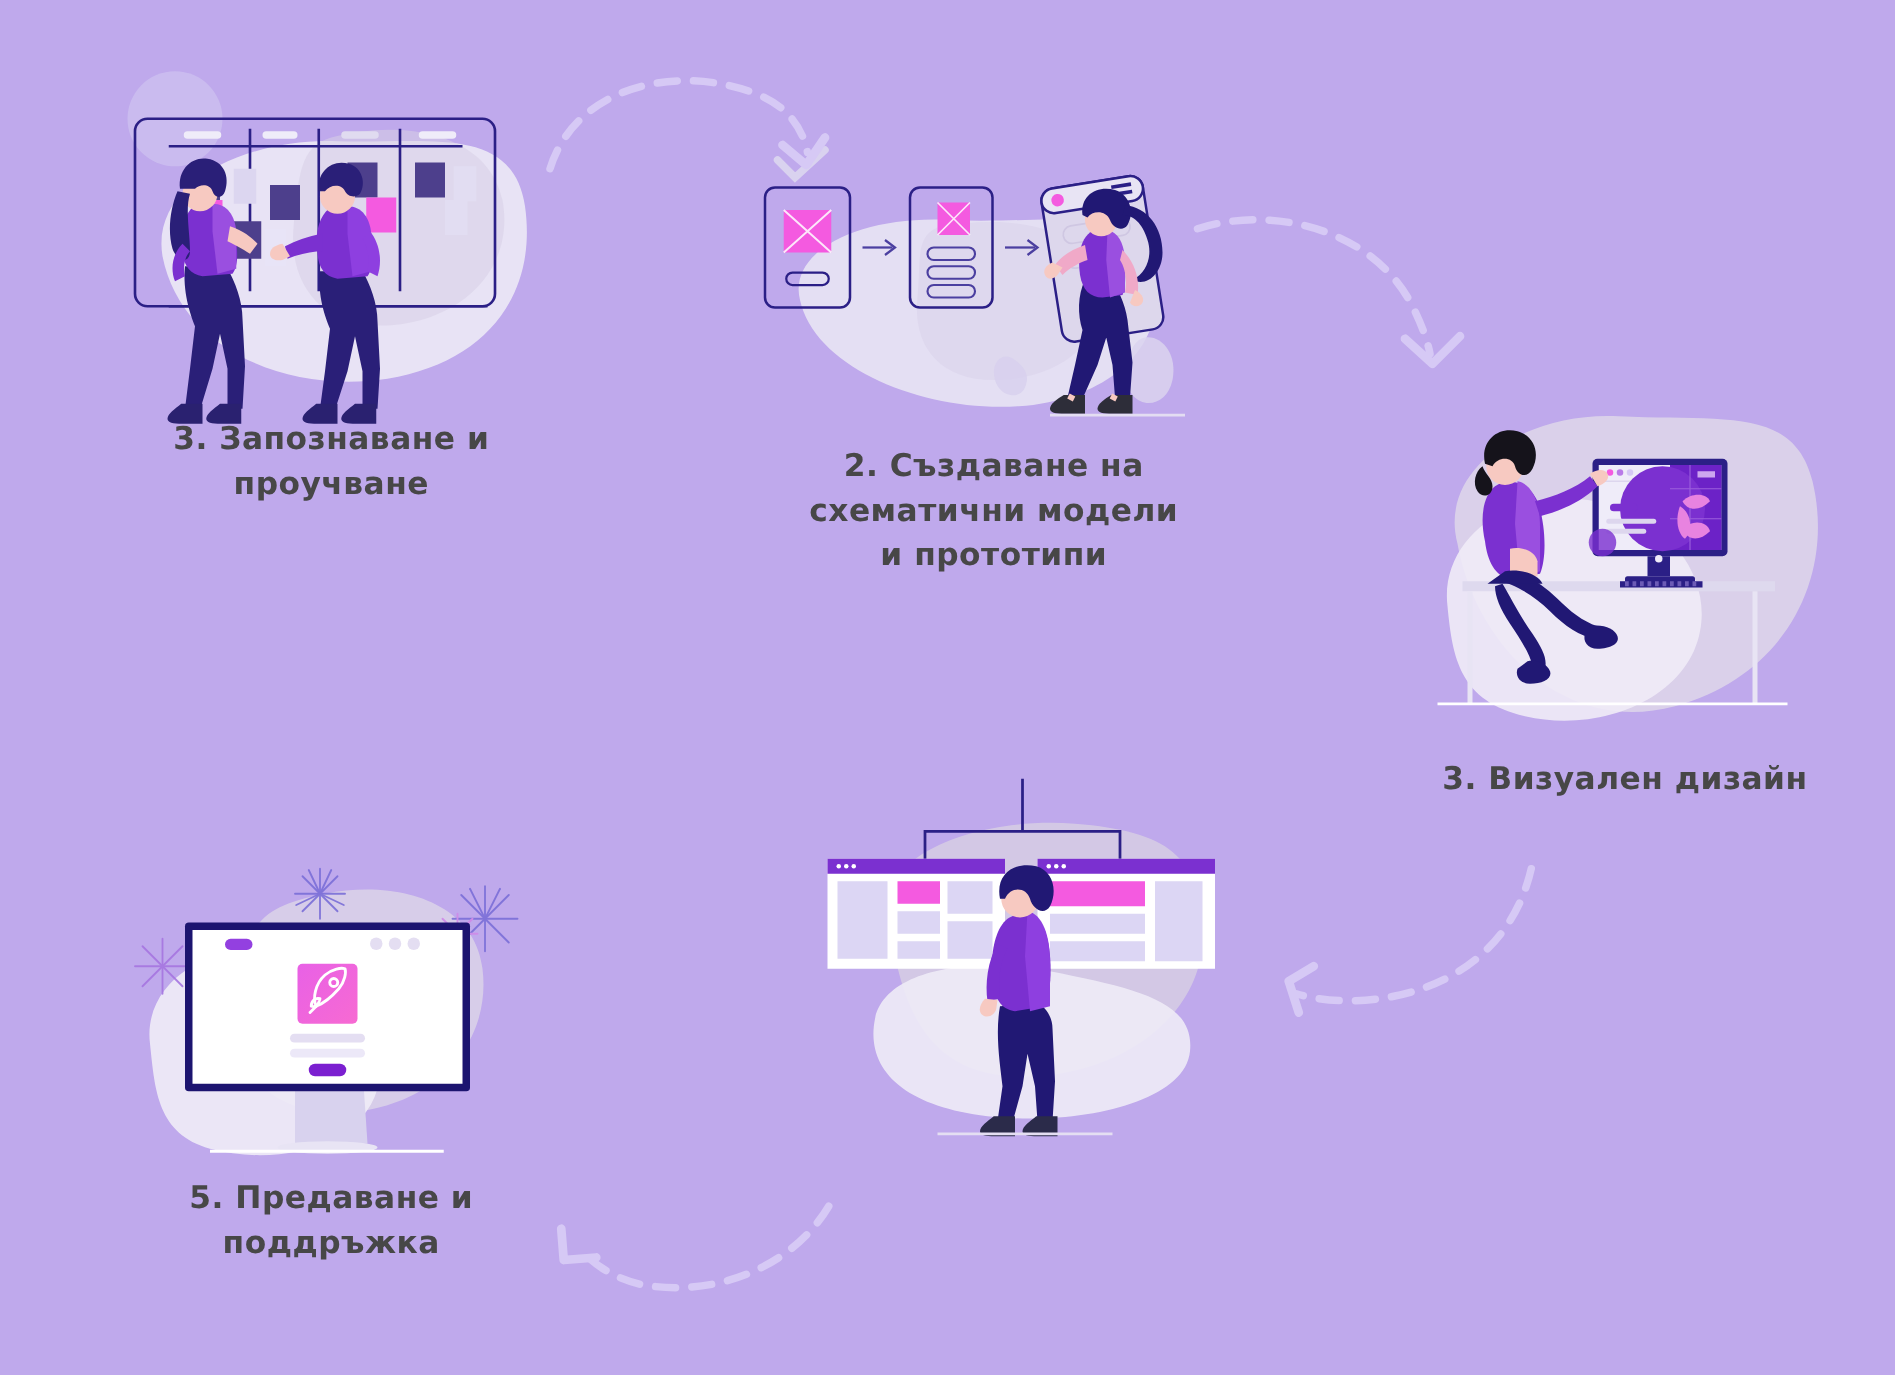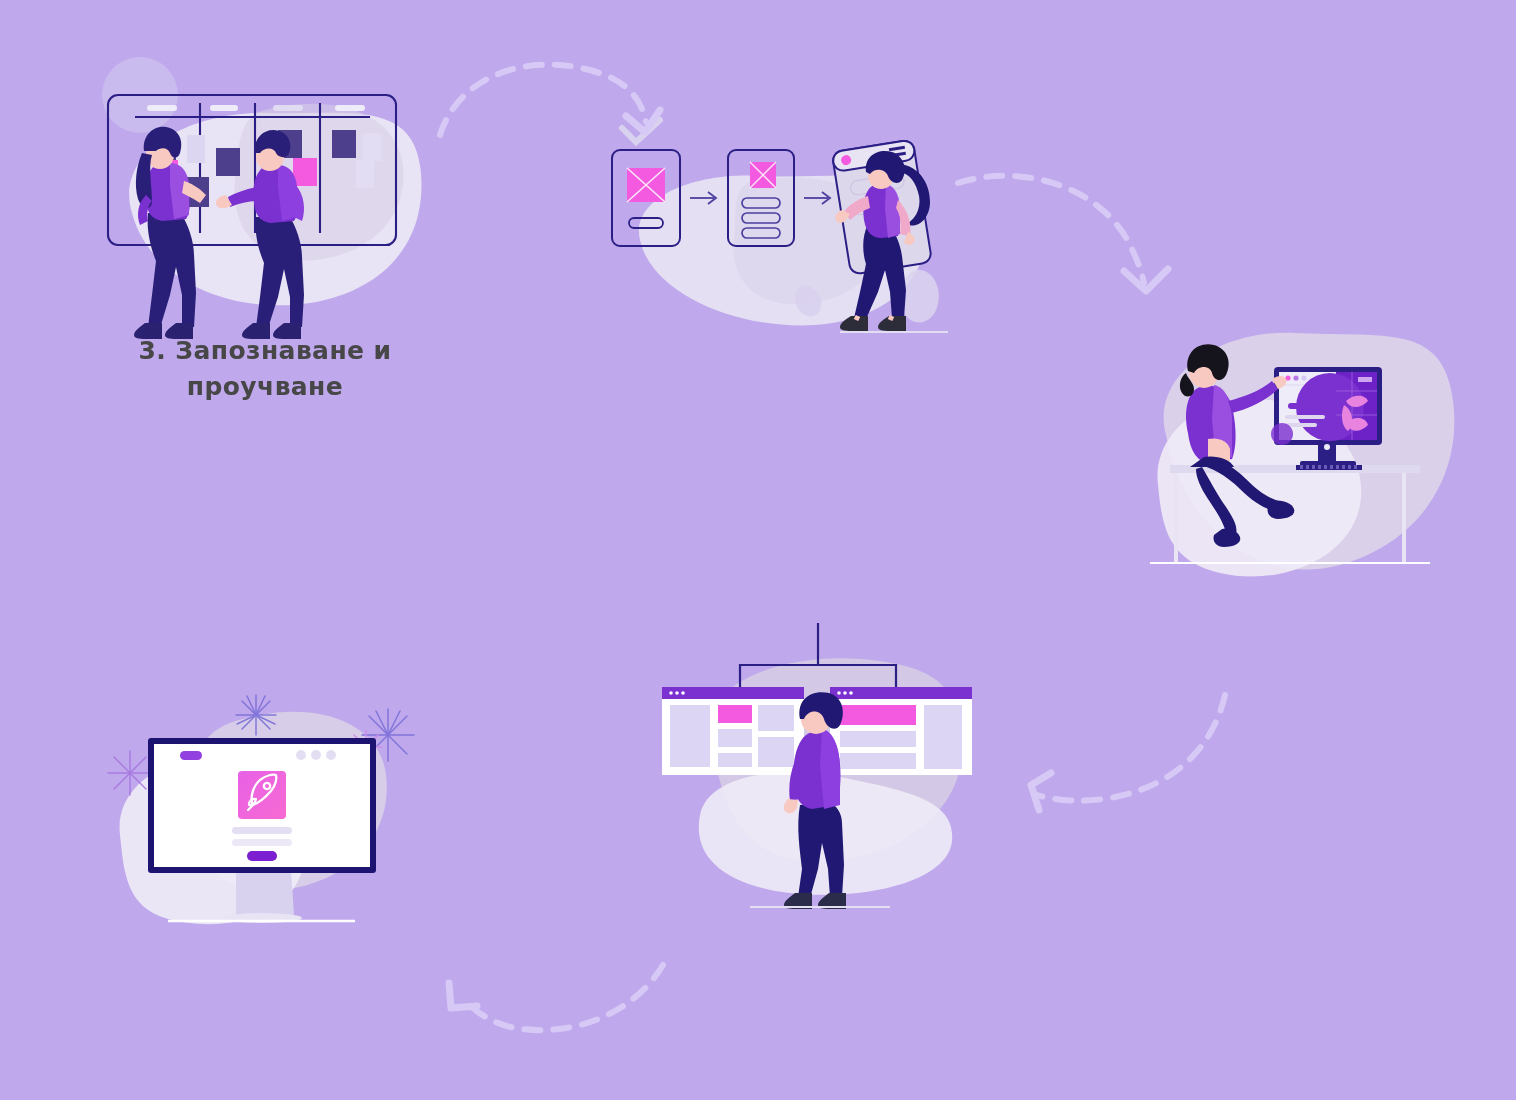--- a/index.html
+++ b/index.html
@@ -152,20 +152,23 @@
 
           <path d="M268 76 C256 80 248 86 244 92 L250 100 C256 94 264 90 270 88 Z" fill="#f0a9c8"></path>
           <path d="M242 90 C237 92 234 96 236 100 C238 104 242 104 246 100 L250 94 Z" fill="#f7c9c1"></path>
           <path d="M298 80 C308 90 312 104 310 116 L300 114 C302 104 300 94 296 88 Z" fill="#f0a9c8"></path>
           <path d="M308 112 C312 114 316 118 314 122 C312 126 306 126 304 122 Z" fill="#f7c9c1"></path>
           <path d="M258 196 L256 200 M292 196 L290 200" stroke="#f7c9c1" stroke-width="5"></path>
         </g>
         <line x1="240" y1="212" x2="348" y2="212" stroke="#e3ddf2" stroke-width="2.2"></line>
       </svg>
     </div>
+    <div class="caption" style="left:-5px; top:235px; width:400px;">2. Създаване на
+схематични модели
+и прототипи</div>
   </div>
 
   <div class="step" style="left:1130px; top:315px; width:340px; height:350px;">
     <div class="art" style="left:0; top:0;">
       <svg width="340" height="280" viewBox="0 0 340 280">
 
         <path d="M36 120 C20 60 90 14 165 18 C250 22 305 10 320 70 C338 145 300 225 210 250 C120 274 50 200 36 120 Z" fill="#ded7ea" opacity="0.85"></path>
         <path d="M28 170 C22 120 70 80 130 84 C195 88 240 140 230 190 C220 244 150 272 90 258 C38 246 32 212 28 170 Z" fill="#efebf7" opacity="0.9"></path>
 
         <rect x="40" y="150" width="250" height="8" fill="#ded9ee"></rect>
@@ -231,20 +234,21 @@
 
           <circle cx="74" cy="58" r="15" fill="#f7c9c1"></circle>
           <path d="M58 56 C54 38 68 26 84 30 C98 34 102 48 96 60 C92 68 84 66 82 58 C80 50 68 50 64 58 Z" fill="#15131b"></path>
           <path d="M56 58 C50 62 48 72 52 78 C56 84 64 82 64 74 C64 68 58 64 56 58 Z" fill="#15131b"></path>
 
           <path d="M98 86 C114 82 130 76 142 66 L148 74 C136 86 118 94 102 98 Z" fill="#7b30d0"></path>
           <path d="M142 64 C148 60 154 60 156 64 C158 68 154 72 148 74 Z" fill="#f7c9c1"></path>
         </g>
       </svg>
     </div>
+    <div class="caption" style="left:0px; top:290px; width:340px;">3. Визуален дизайн</div>
   </div>
 
   <div class="step" style="left:640px; top:615px; width:350px; height:390px;">
     <div class="art" style="left:0; top:0;">
       <svg width="350" height="300" viewBox="0 0 350 300">
 
         <path d="M70 120 C60 70 140 38 220 44 C295 50 320 70 322 130 C325 200 250 250 170 246 C90 242 80 172 70 120 Z" fill="#d8d0e4" opacity="0.8"></path>
         <path d="M60 200 C68 160 140 150 200 162 C270 176 316 186 312 226 C308 268 220 286 150 278 C82 270 52 240 60 200 Z" fill="#eeeaf6" opacity="0.92"></path>
 
         <line x1="178" y1="8" x2="178" y2="50" stroke="#2b1f86" stroke-width="2.2"></line>
@@ -371,20 +375,22 @@
           <path d="M163 130 C160 124 162 112 170 105 C176 100 183 99 186 100 C187 103 186 110 181 116 C174 124 168 128 163 130 Z"></path>
           <circle cx="177" cy="111" r="3.2"></circle>
           <path d="M163 130 L158 135"></path>
           <path d="M166 124 C162 123 159 126 159 130 C162 131 165 129 166 124 Z"></path>
         </g>
         <rect x="142" y="152" width="60" height="7" rx="3.5" fill="#e4def2"></rect>
         <rect x="142" y="164" width="60" height="7" rx="3.5" fill="#ece8f8"></rect>
         <rect x="157" y="176" width="30" height="10" rx="5" fill="#7b1fd0"></rect>
       </svg>
     </div>
+    <div class="caption" style="left:0px; top:265px; width:350px;">5. Предаване и
+поддръжка</div>
   </div>
 
   <div class="arrow" style="left:430px; top:40px;">
     <svg width="250" height="130" viewBox="0 0 250 130">
       <path d="M10 95 C30 30 110 10 175 35 C200 45 212 62 216 82" fill="none" stroke="#d6c9f5" stroke-width="6" stroke-dasharray="16 13" stroke-linecap="round"></path>
       <path d="M196 76 L215 92 L230 70" fill="none" stroke="#d6c9f5" stroke-width="7" stroke-linecap="round" stroke-linejoin="round"></path>
     </svg>
   </div>
 
   <div class="arrow" style="left:940px; top:155px;">

